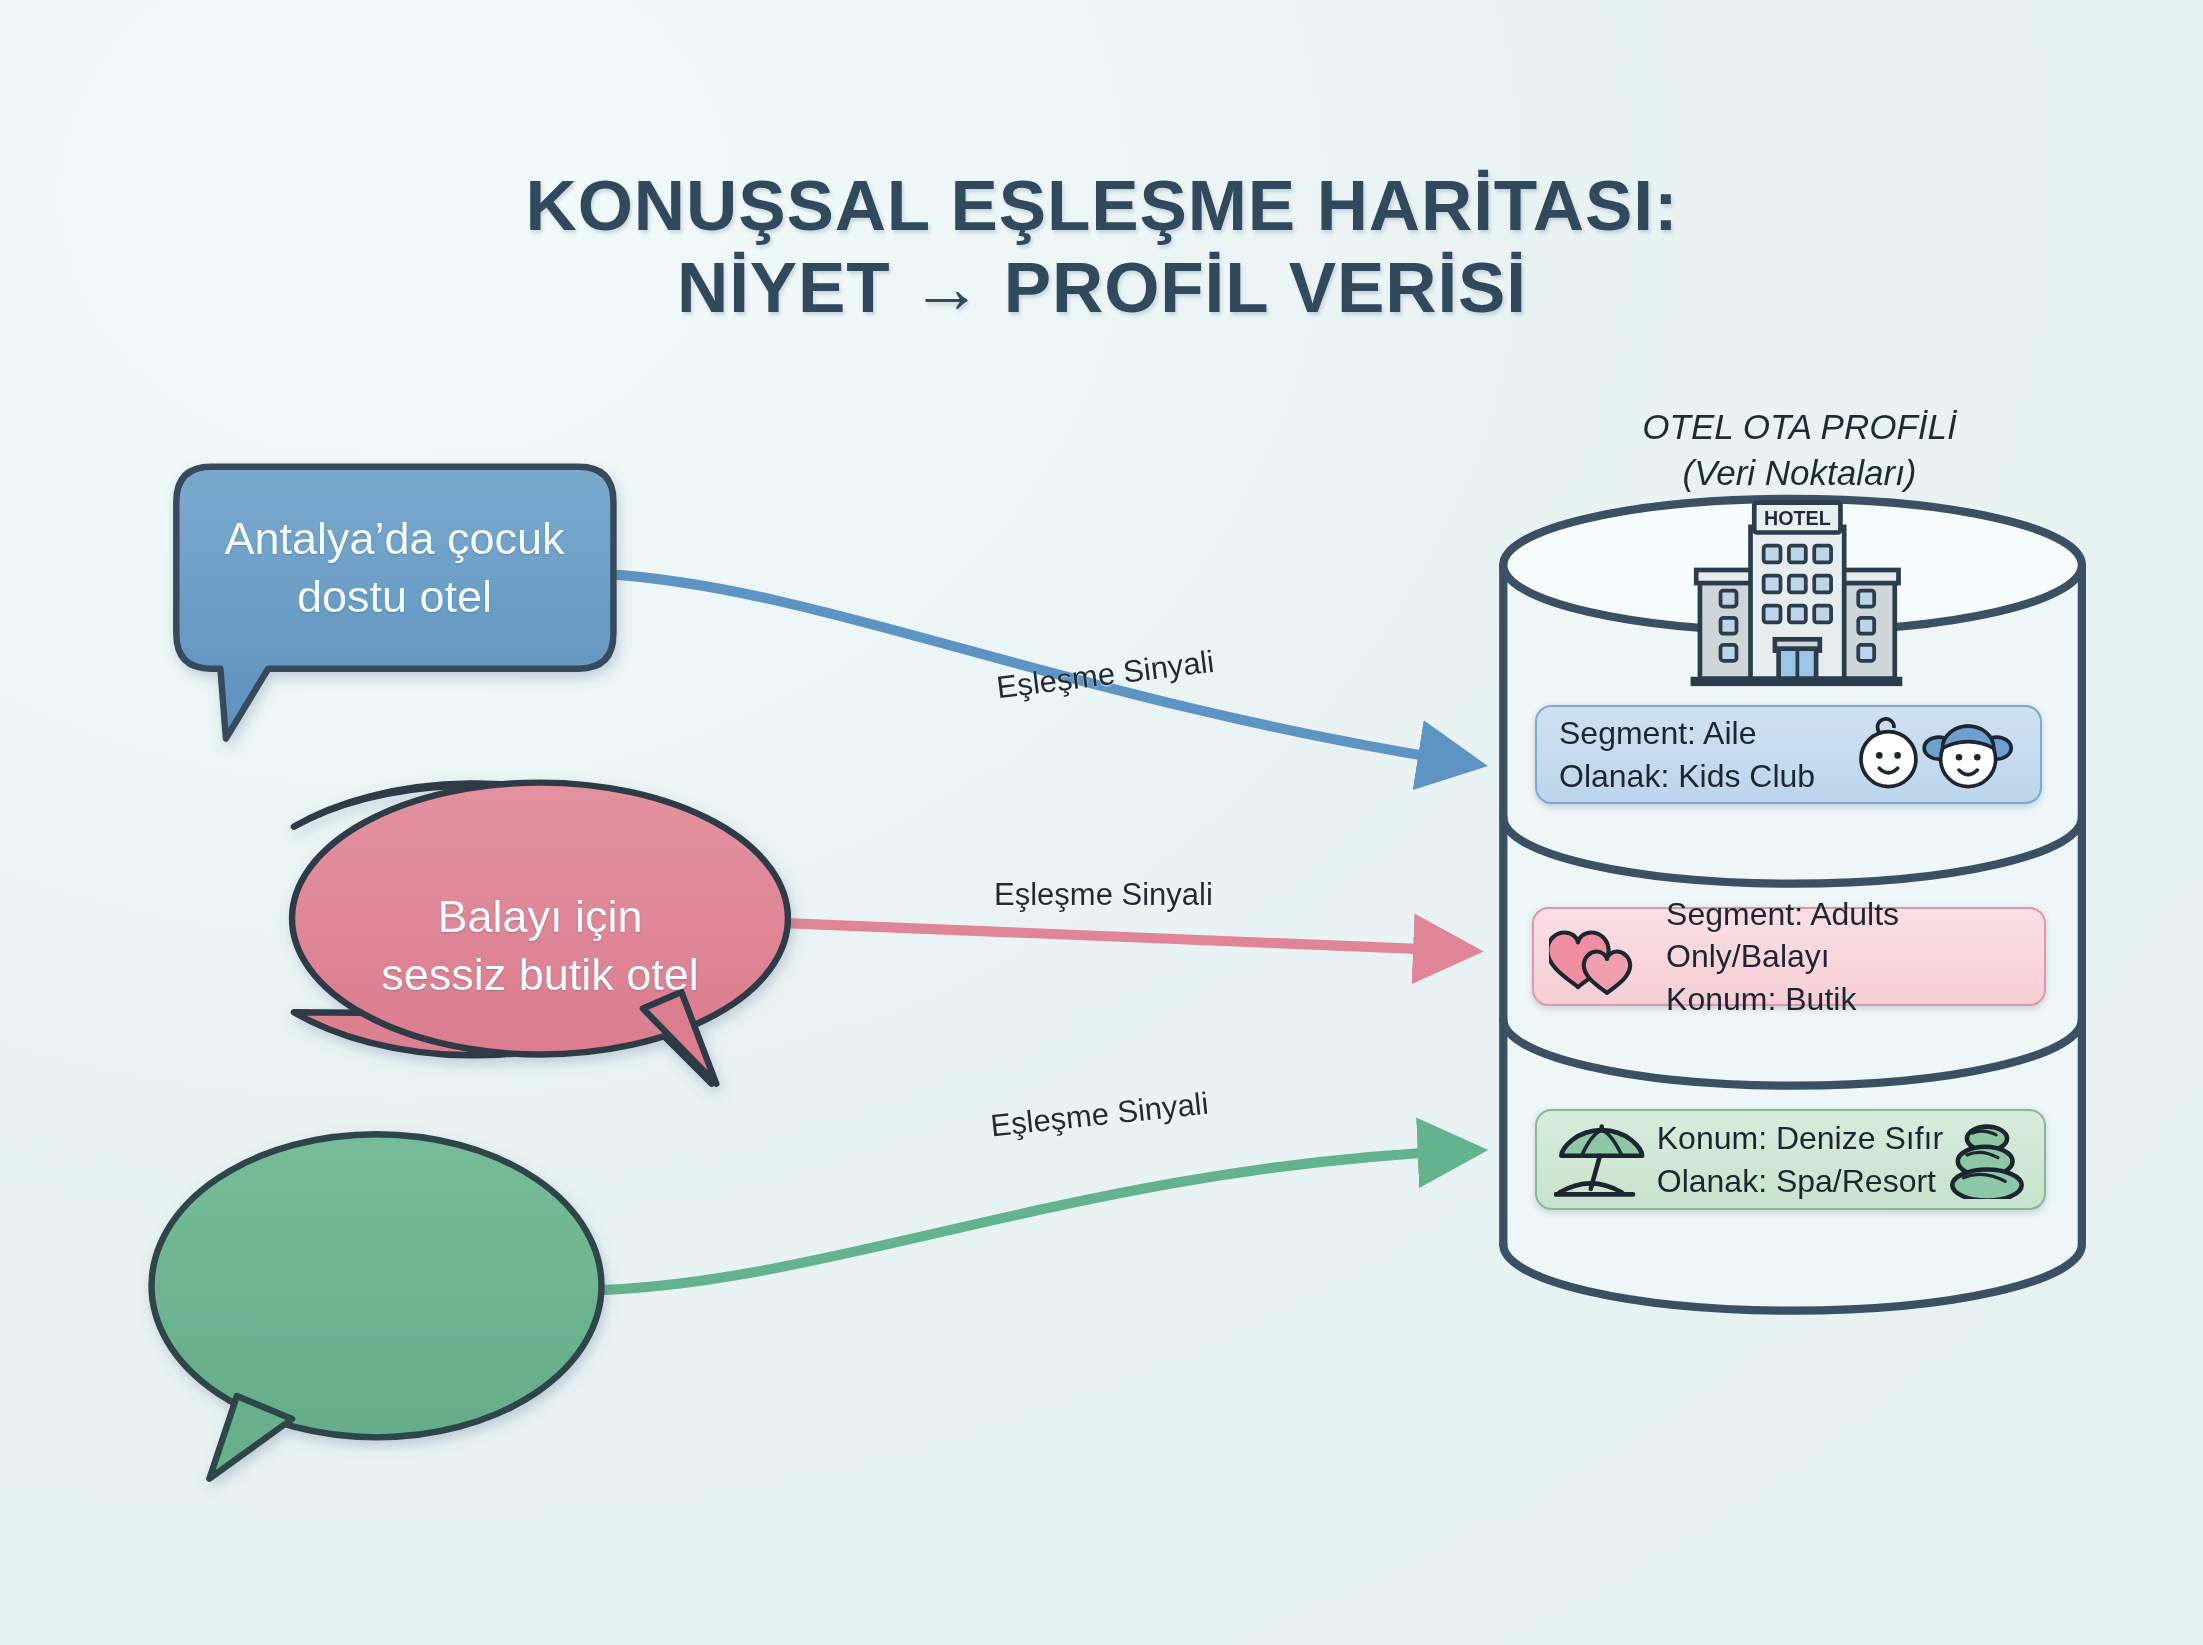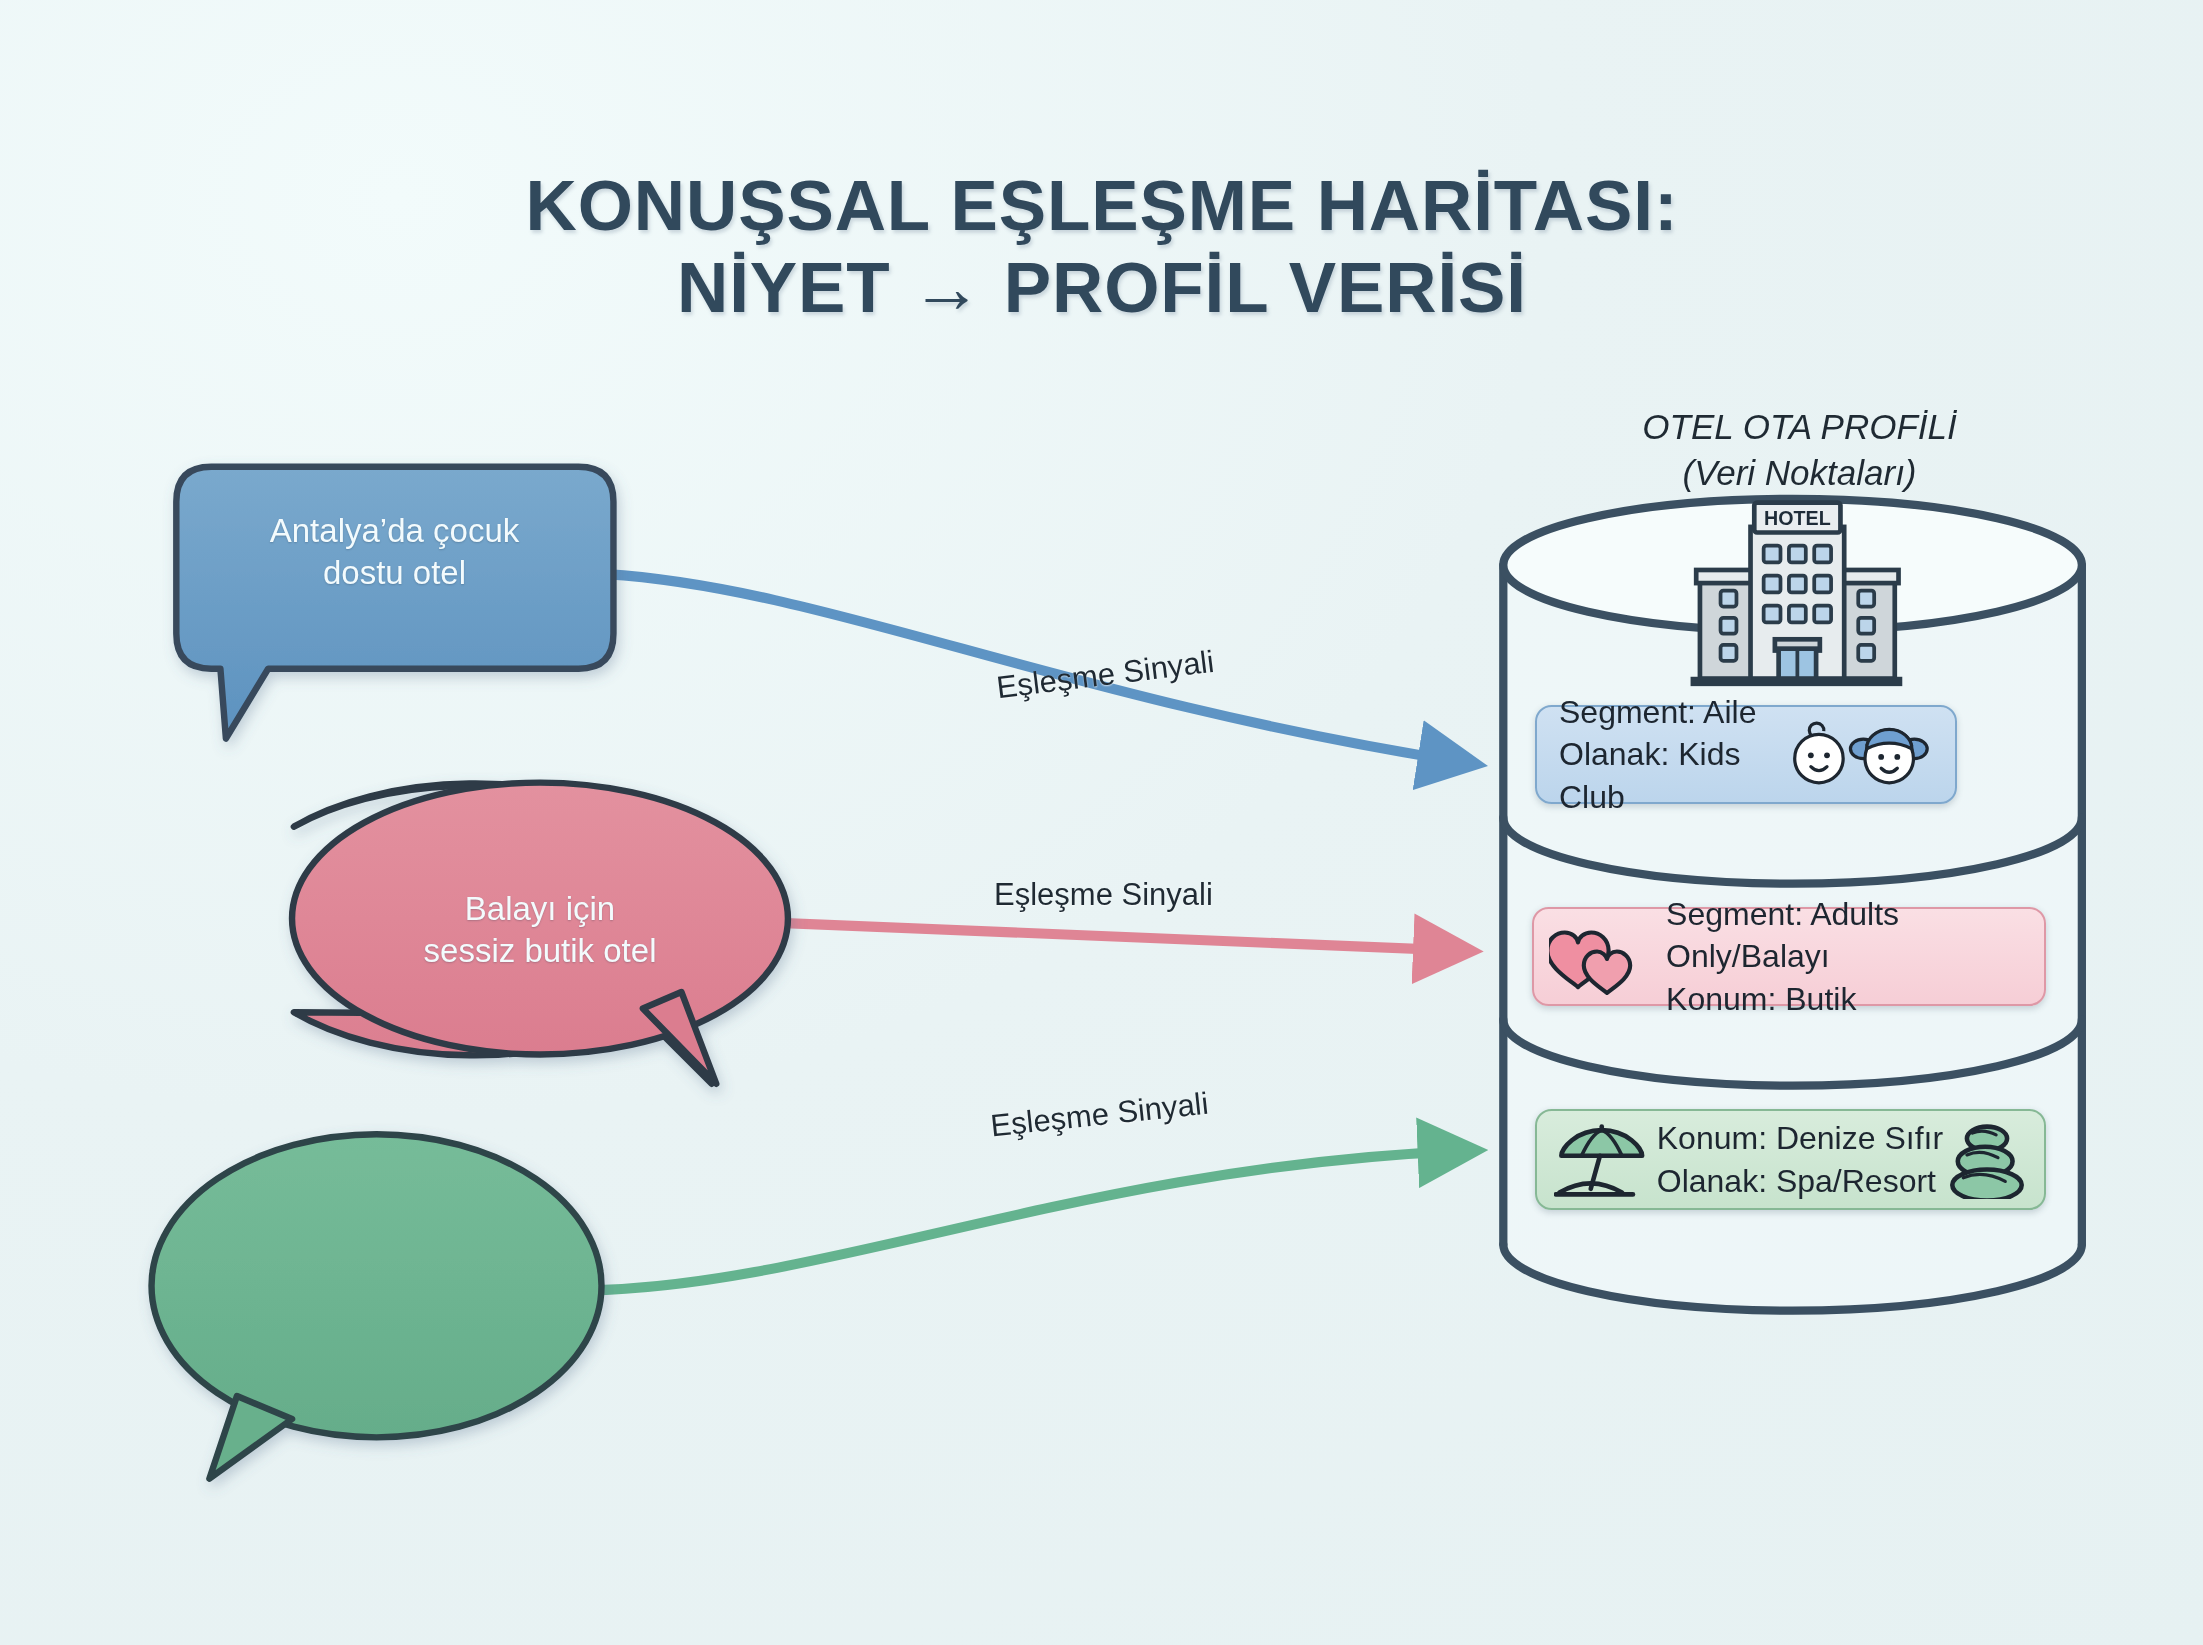--- a/index.html
+++ b/index.html
@@ -26,40 +26,40 @@
     font-size:71px;
     letter-spacing:0.9px;
     line-height:1.16;
     text-shadow:1.8px 2.8px 3.7px rgba(120,140,160,.30);
   }
   #title .l2{display:block;}
 
   
   .bubble-text{
     color:#f3fbfd;
-    font-size:33px;
+    font-size:45px;
     line-height:1.28;
     text-align:center;
     text-shadow:0 0.9px 1.8px rgba(30,50,70,.25);
     white-space:pre-line;
   }
 
   
   .card{
     position:absolute;
     border-radius:16.5px;
     display:flex;align-items:center;
     box-sizing:border-box;
     box-shadow:0 2.8px 6.4px rgba(60,80,100,.22);
   }
   .card-text{
     font-size:32px;line-height:1.32;color:#1d2630;white-space:pre-line;
   }
   .card.blue{
-    left:1535px;top:705px;width:422px;height:99px;
+    left:1535px;top:705px;width:507px;height:99px;
     background:linear-gradient(180deg,#cfe1f2 0%,#bcd5ec 100%);
     border:2.8px solid #7fa8cd;
     padding:0 16.5px 0 22px;
     justify-content:space-between;
   }
   .card.pink{
     left:1532px;top:907px;width:514px;height:99px;
     background:linear-gradient(180deg,#fadfe4 0%,#f6ced6 100%);
     border:2.8px solid #de98a6;
     padding:0 13px 0 14.7px;

